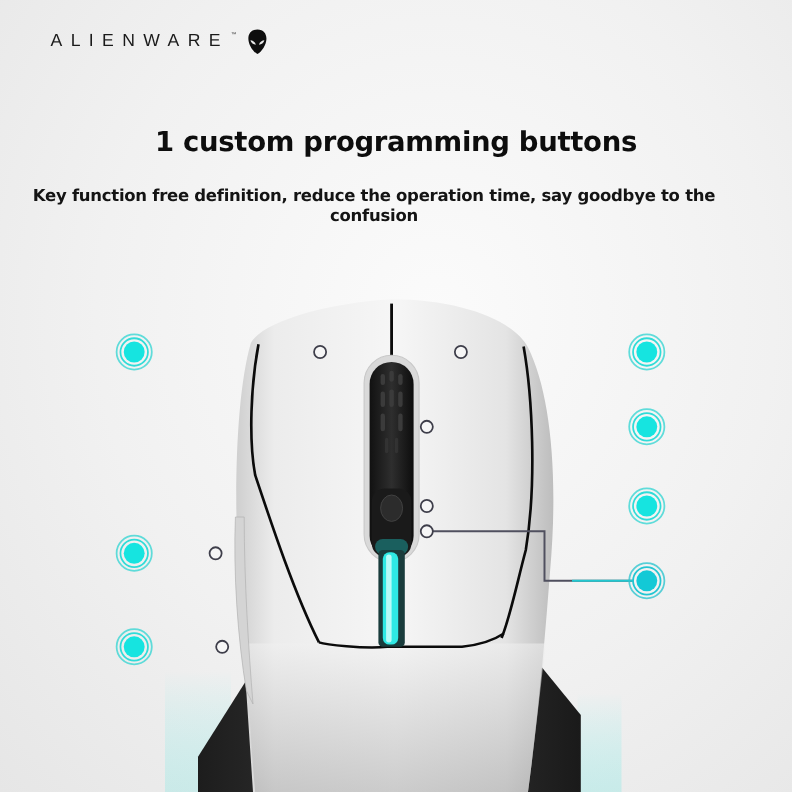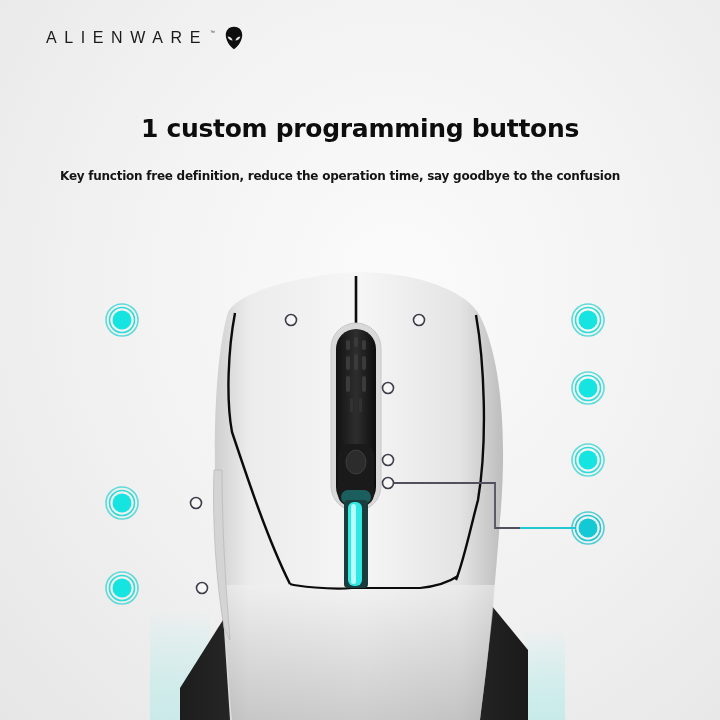--- a/index.html
+++ b/index.html
@@ -21,21 +21,21 @@
   .brand-tm { font-size:5px; position:relative; top:-6px; left:-6px; color:#333; }
   .brand-head { width:18px; height:24px; margin-left:-4px; }
   .title {
     position:absolute; top:114px; left:0; width:720px; text-align:center;
     font-family:"DejaVu Sans", sans-serif; font-weight:700;
     font-size:25px; letter-spacing:-0.3px; color:#0d0d0d;
   }
   .subtitle {
     position:absolute; top:169px; left:0; width:680px; text-align:center;
     font-family:"DejaVu Sans", sans-serif; font-weight:700;
-    font-size:12px; letter-spacing:-0.25px; color:#141414;
+    font-size:15px; letter-spacing:-0.25px; color:#141414;
     transform: translateX(0px);
   }
   svg.scene { position:absolute; left:0; top:0; }
 </style>
 </head>
 <body>
 
 <div class="brand">
   <span class="brand-word">ALIENWARE</span>
   <span class="brand-tm">™</span>

